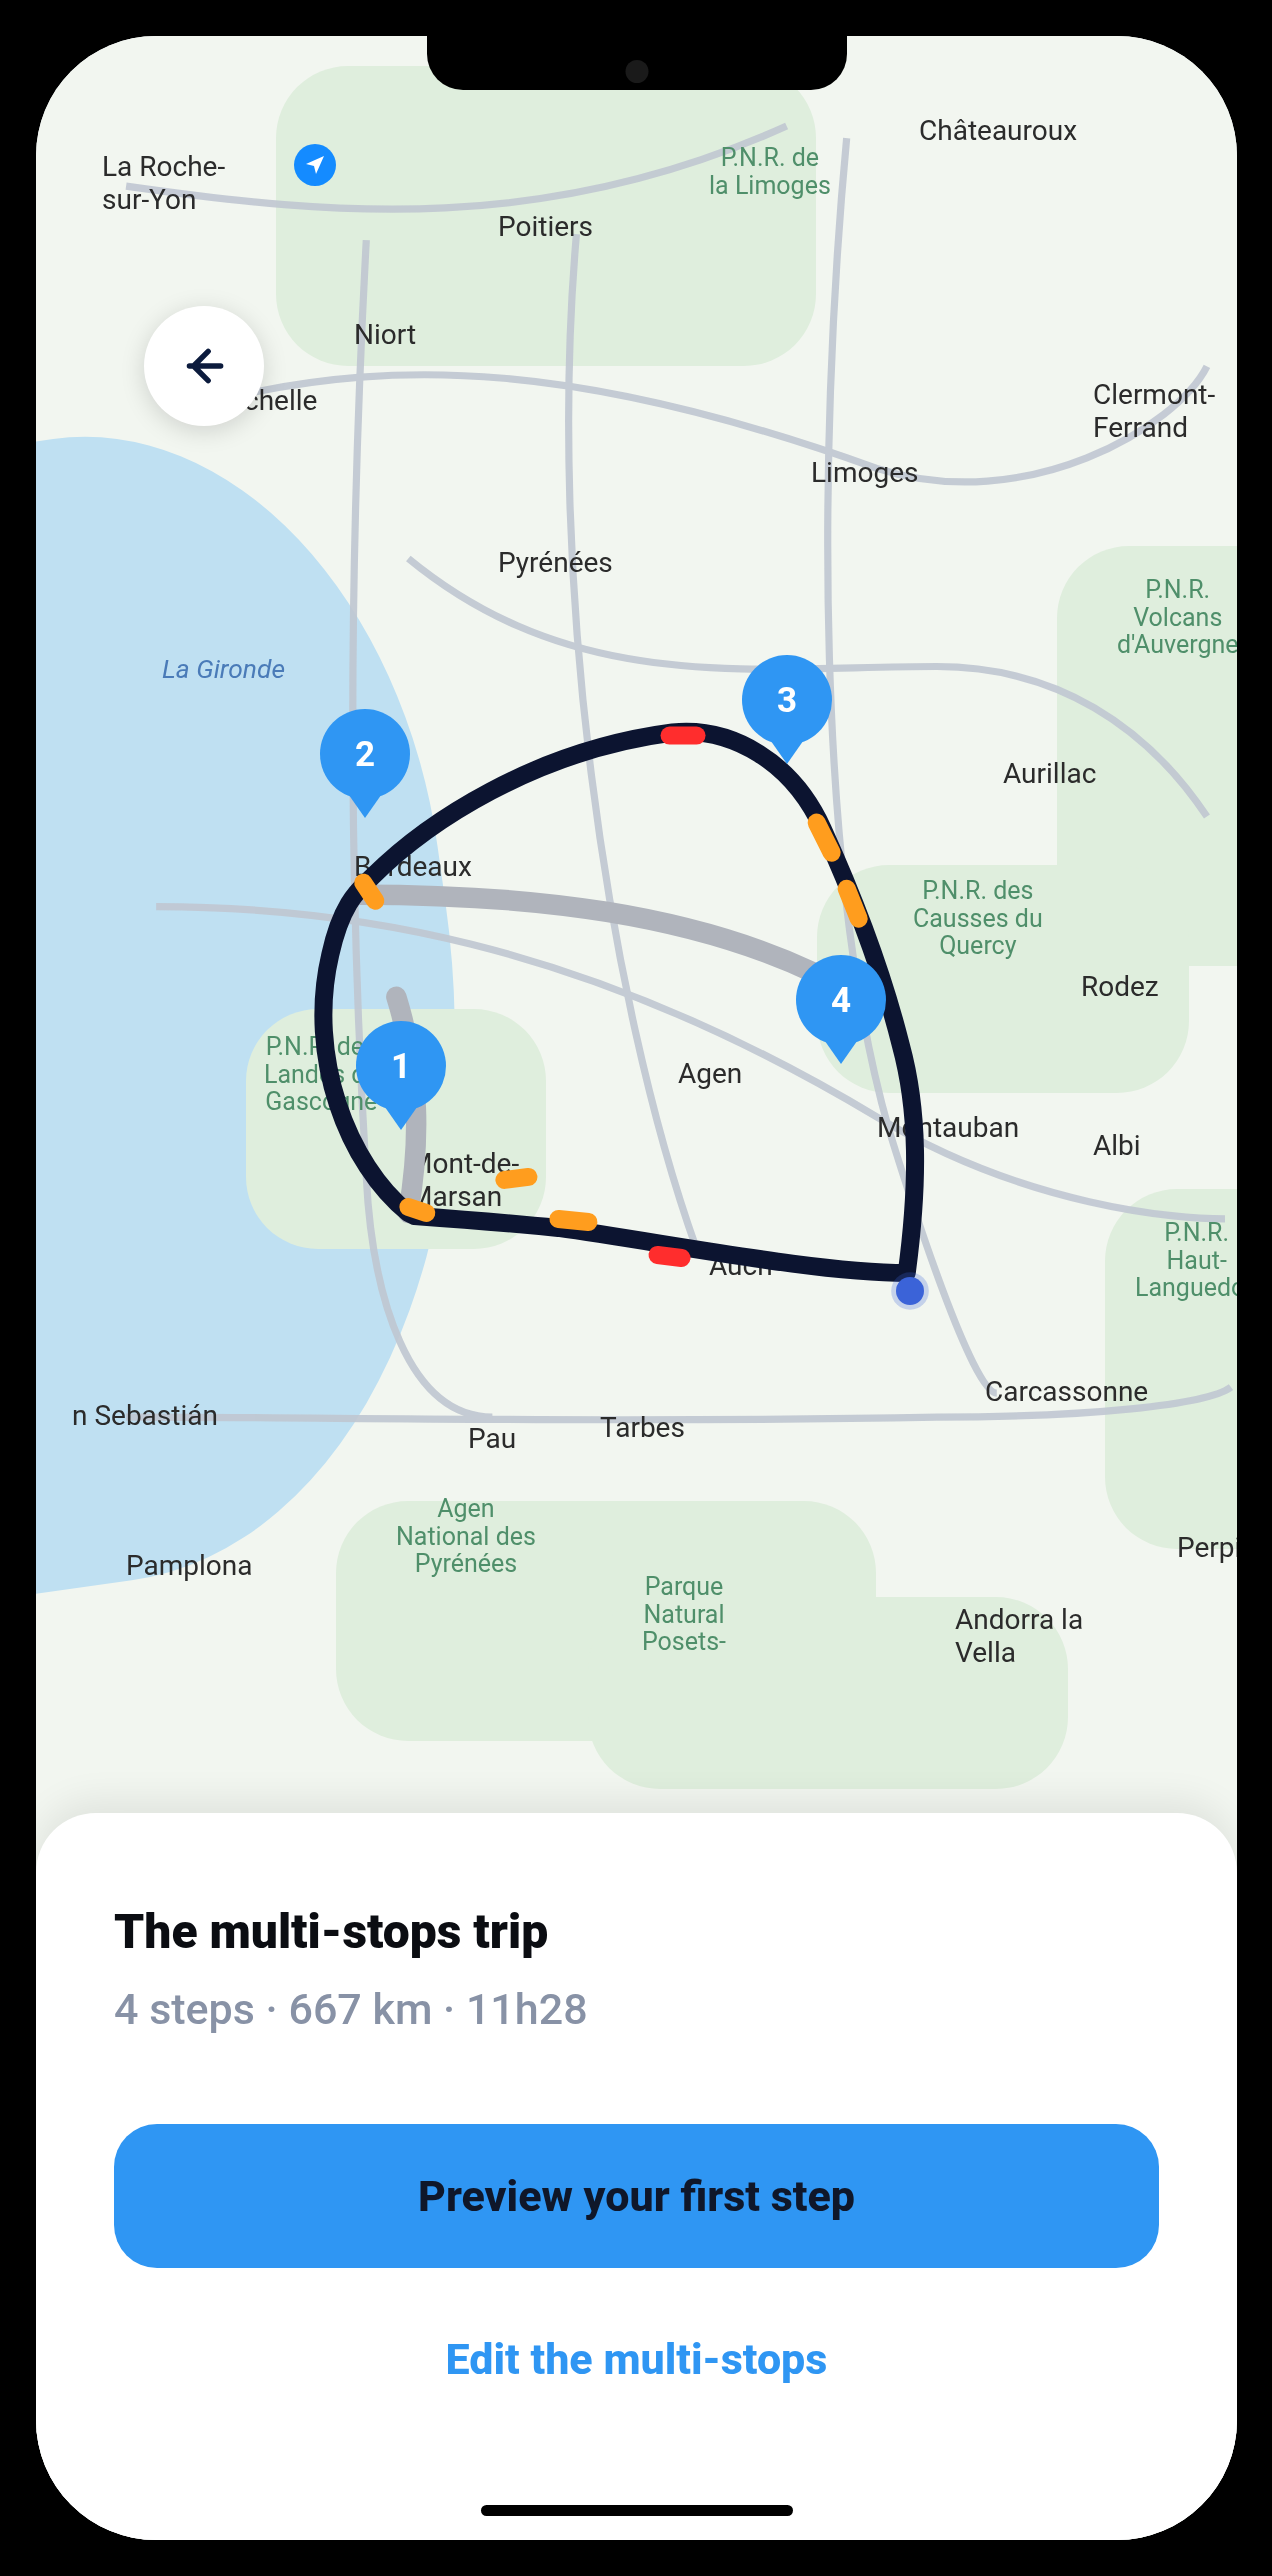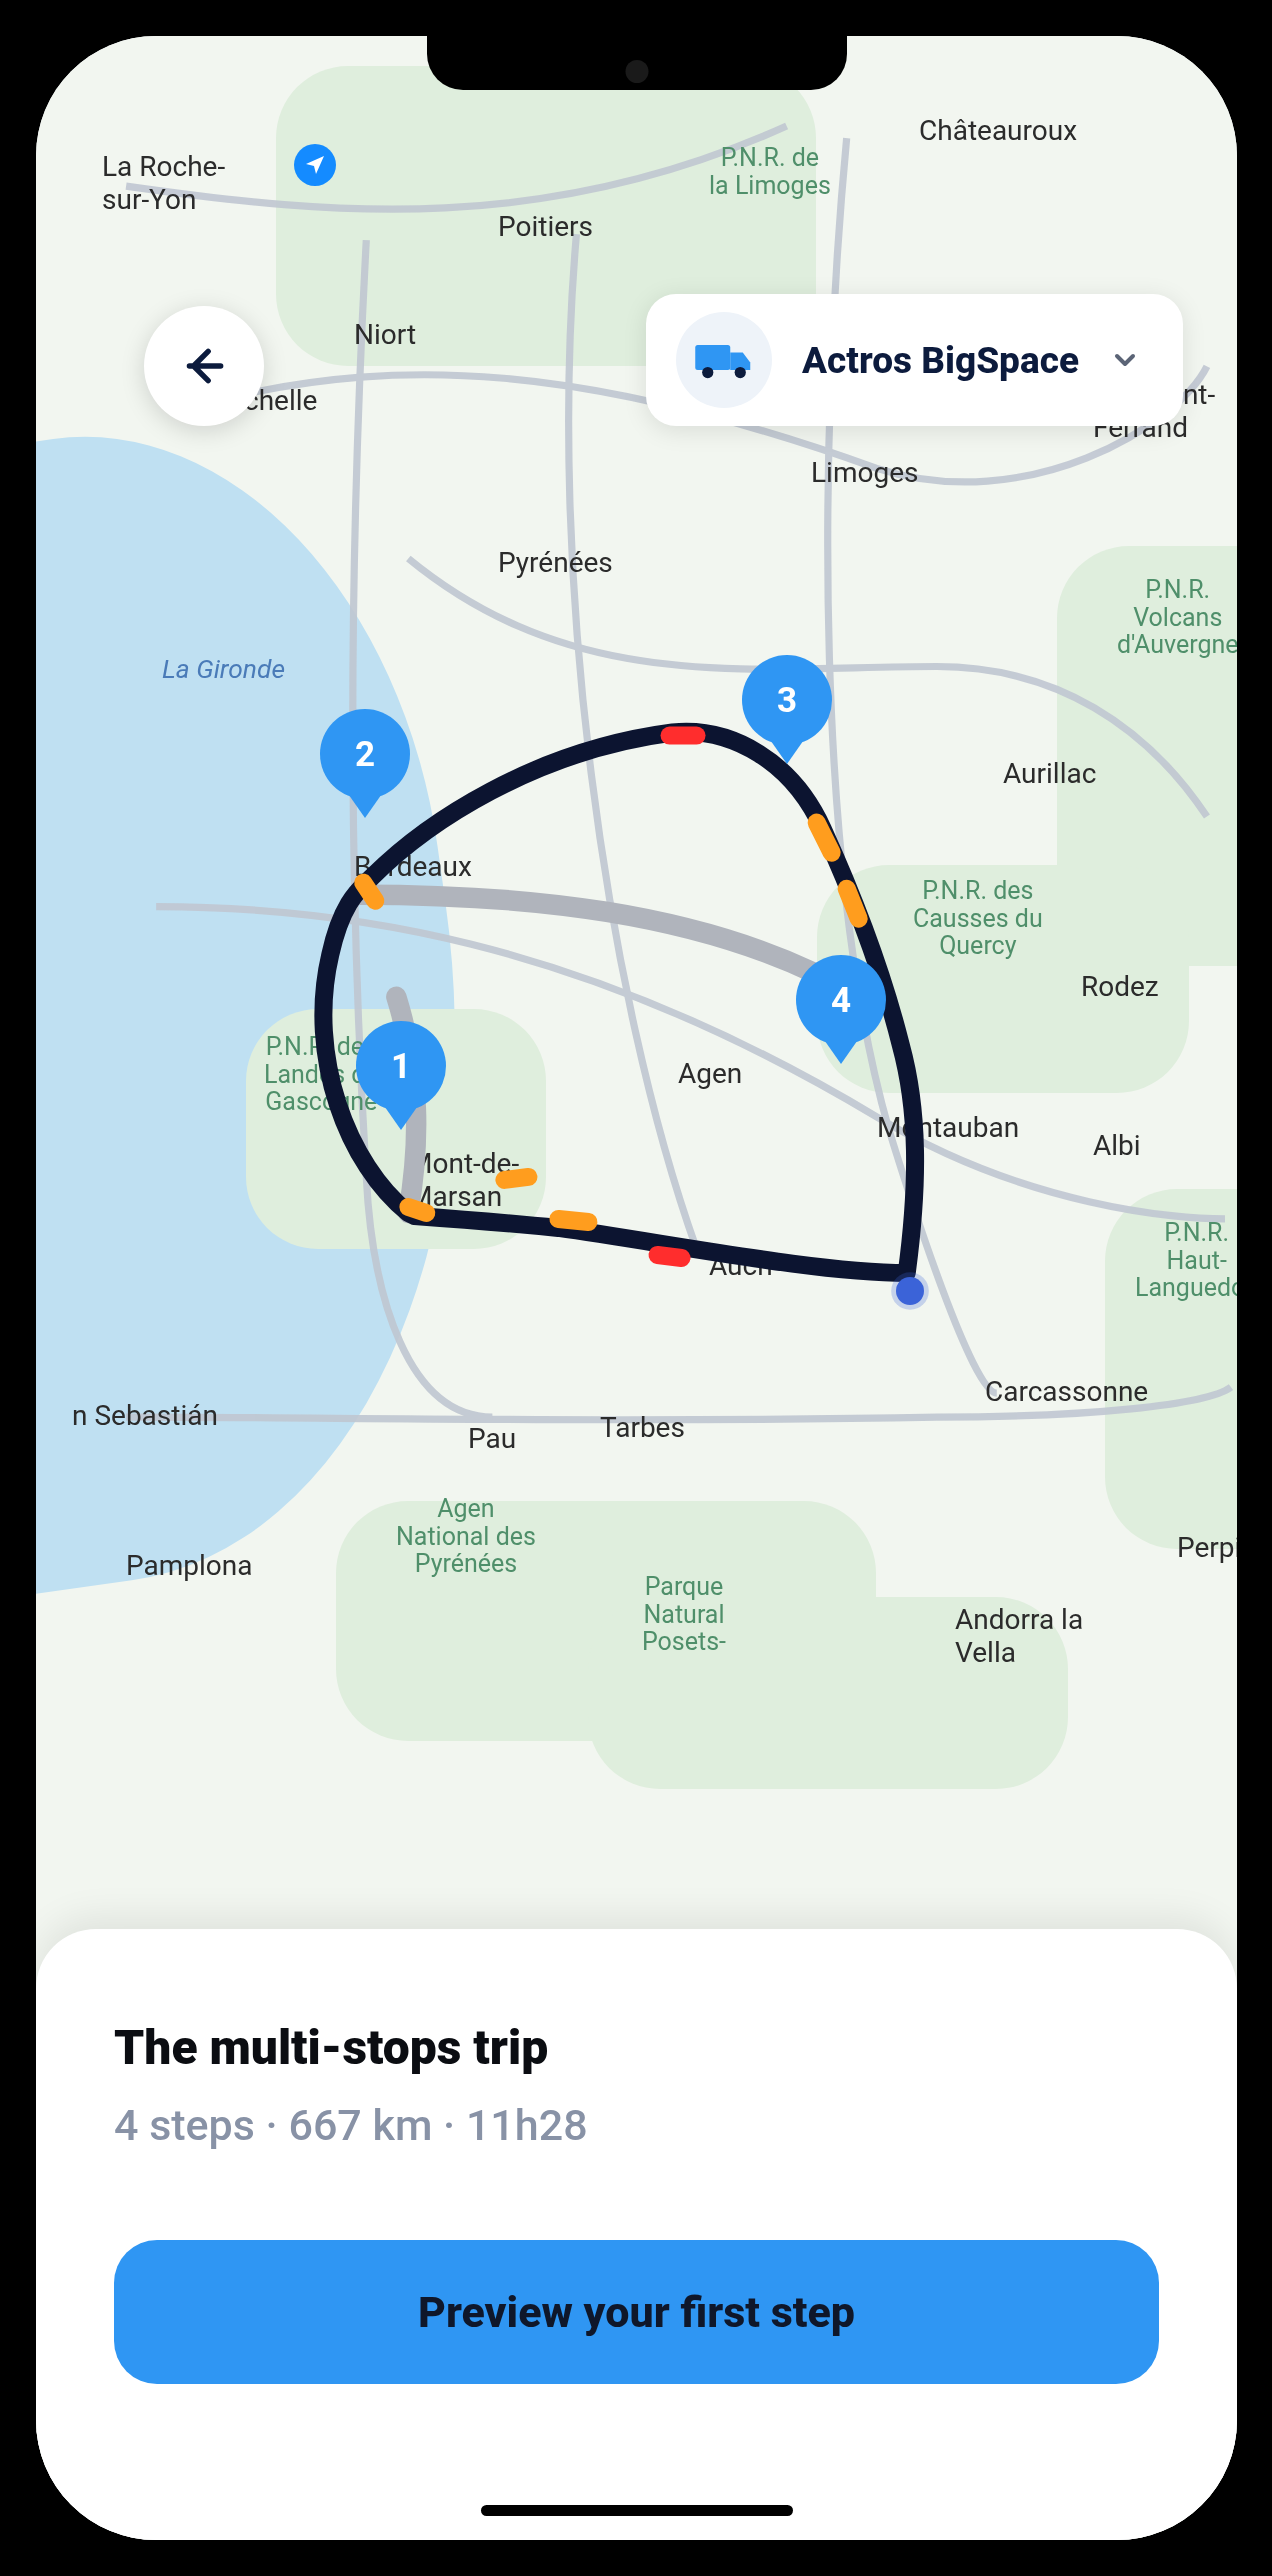--- a/index.html
+++ b/index.html
@@ -327,45 +327,34 @@
           <path fill="#fff" d="M3 11 21 3l-8 18-2-8-8-2z"></path>
         </svg>
     </div>
 
     <div class="back-btn">
       <svg width="50" height="50" viewBox="0 0 24 24">
         <path fill="none" stroke="#0c1b3d" stroke-width="2.6" stroke-linecap="round" stroke-linejoin="round" d="M14 5l-7 7 7 7M5 12h15"></path>
       </svg>
     </div>
 
-    <div class="vehicle-chip">
-      <div class="truck-badge">
-        <svg width="60" height="42" viewBox="0 0 48 32">
-          <rect x="1" y="4" width="28" height="20" rx="2" fill="#2f96f3"></rect>
-          <path d="M29 10 h10 l6 8 v6 h-16z" fill="#2f96f3"></path>
-          <circle cx="11" cy="26" r="4.5" fill="#0c1b3d"></circle>
-          <circle cx="37" cy="26" r="4.5" fill="#0c1b3d"></circle>
-        </svg>
-      </div>
-      <span class="label">Actros BigSpace</span>
-      <svg width="32" height="32" viewBox="0 0 24 24">
-        <path fill="none" stroke="#5b6476" stroke-width="3" stroke-linecap="round" stroke-linejoin="round" d="M6 9l6 6 6-6"></path>
-      </svg>
-    </div>
 
     <div class="sheet">
       <h1>The multi-stops trip</h1>
       <div class="summary">
         <span>4 steps</span>
         <span> · </span>
         <span>667 km</span>
         <span> · </span>
         <span>11h28</span>
       </div>
       <div class="primary-btn">
         <span>Preview your first step</span>
       </div>
+      <div class="secondary-link">
+        <span>Edit the multi-stops</span>
+      </div>
     </div>
 
     <div class="home-indicator"></div>
   </div>
 </div>
 
 
 </body></html>

